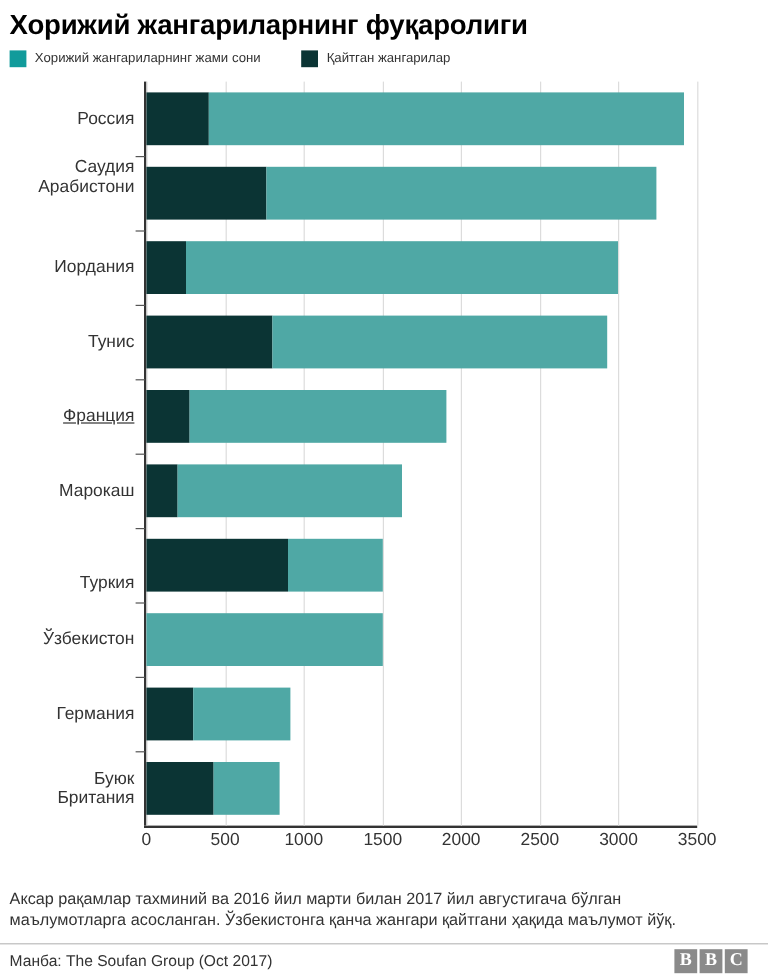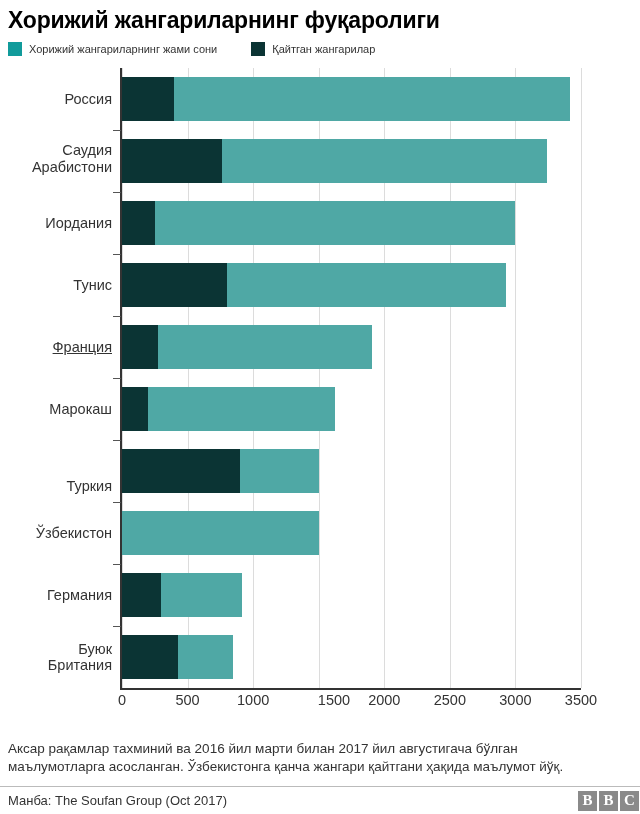--- a/index.html
+++ b/index.html
@@ -144,21 +144,21 @@
   .source-bar {
     position: absolute;
     left: 0;
     right: 0;
     top: 786px;
     height: 28px;
     border-top: 1px solid #bbbbbb;
     display: flex;
     align-items: center;
     justify-content: space-between;
-    padding: 0 1px 0 8px;
+    padding: 0 17px 0 8px;
     box-sizing: border-box;
   }
   .source-text {
     font-size: 13px;
     color: #333333;
   }
   .bbc-logo {
     display: flex;
     gap: 2px;
   }
@@ -191,21 +191,21 @@
         <span class="legend-swatch" style="background: rgb(11, 52, 52);"></span>
         <span class="legend-label">Қайтган жангарилар</span>
       </div>
     </div>
 
   <div class="plot-wrap">
     <div class="cat-labels" id="cat-labels">
         <div class="cat-label" style="top: 22.75px;">
           <div>Россия</div>
         </div>
-        <div class="cat-label" style="top: 74px;">
+        <div class="cat-label" style="top: 63px;">
           <div>Саудия</div>
           <div>Арабистони</div>
         </div>
         <div class="cat-label" style="top: 146.75px;">
           <div>Иордания</div>
         </div>
         <div class="cat-label" style="top: 208.75px;">
           <div>Тунис</div>
         </div>
         <div class="cat-label" style="top: 270.75px; text-decoration: underline;">
@@ -276,21 +276,21 @@
         </div>
         <div class="row" title="Буюк Британия" style="top: 567px; width: 111.471px;">
           <div class="seg seg-returned" style="width: 55.7357px; background: rgb(11, 52, 52);"></div>
           <div class="seg seg-total" style="width: 55.7357px; background: rgb(79, 168, 165);"></div>
         </div>
       </div>
     <div id="xticks">
         <div class="xtick" style="left: 122px;">0</div>
         <div class="xtick" style="left: 187.571px;">500</div>
         <div class="xtick" style="left: 253.143px;">1000</div>
-        <div class="xtick" style="left: 334px;">1500</div>
+        <div class="xtick" style="left: 319px;">1500</div>
         <div class="xtick" style="left: 384.286px;">2000</div>
         <div class="xtick" style="left: 449.857px;">2500</div>
         <div class="xtick" style="left: 515.429px;">3000</div>
         <div class="xtick" style="left: 581px;">3500</div>
       </div>
   <div class="tick-mark" style="top: 66px;"></div>
       <div class="tick-mark" style="top: 128px;"></div>
       <div class="tick-mark" style="top: 190px;"></div>
       <div class="tick-mark" style="top: 252px;"></div>
       <div class="tick-mark" style="top: 314px;"></div>

